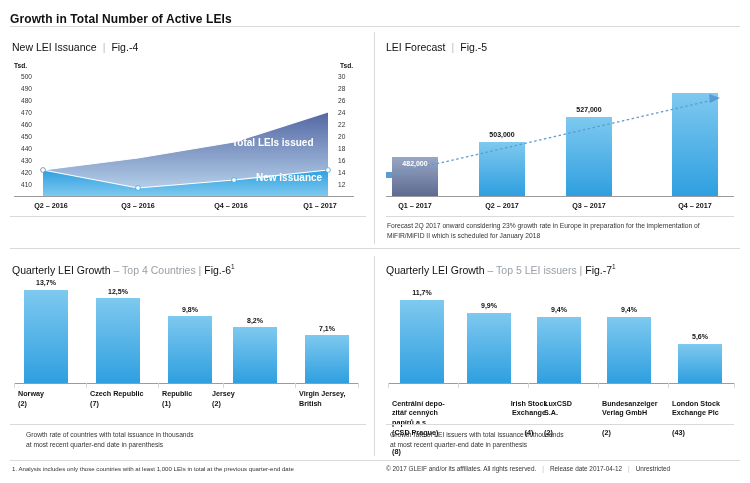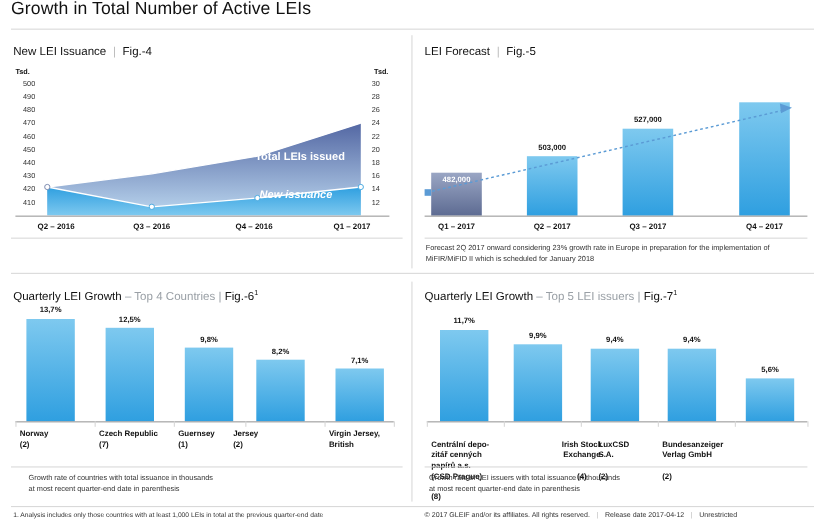--- a/index.html
+++ b/index.html
@@ -17,23 +17,23 @@
   }
   .page {
     position: relative;
     width: 750px;
     height: 483px;
   }
   
   .main-title {
     position: absolute;
     left: 10px;
-    top: 0;
-    font-size: 16px;
-    font-weight: normal;
+    top: 12px;
+    font-size: 12px;
+    font-weight: bold;
     color: #111;
     letter-spacing: 0.1px;
   }
   .hrule {
     position: absolute;
     background: #d9d9d9;
     height: 1px;
   }
   .vrule {
     position: absolute;
@@ -194,21 +194,21 @@
     <polyline points="5,98 100,86 196,70 290,40" fill="none" stroke="#ffffff" stroke-width="1.2"></polyline>
 
     <polyline points="5,98 100,116 196,108 290,98" fill="none" stroke="#ffffff" stroke-width="1.2"></polyline>
     <circle cx="5" cy="98" r="2.4" fill="#ffffff" stroke="#6f7fa8" stroke-width="0.8"></circle>
     <circle cx="100" cy="116" r="2.4" fill="#ffffff" stroke="#3aa3de" stroke-width="0.8"></circle>
     <circle cx="196" cy="108" r="2.4" fill="#ffffff" stroke="#3aa3de" stroke-width="0.8"></circle>
     <circle cx="290" cy="98" r="2.4" fill="#ffffff" stroke="#3aa3de" stroke-width="0.8"></circle>
   </svg>
 
   <div class="inchart-label" style="left:232px; top:137px;">Total LEIs issued</div>
-  <div class="inchart-label" style="left:236px; top:172px;font-style:italic;">New issuance</div>
+  <div class="inchart-label" style="left:256px; top:172px;">New issuance</div>
 
   <div class="baseline" style="left:14px; top:196px; width:340px;"></div>
 
   <div class="cat-label" style="left:18px; top:201px; width:66px;">Q2 – 2016</div>
   <div class="cat-label" style="left:105px; top:201px; width:66px;">Q3 – 2016</div>
   <div class="cat-label" style="left:198px; top:201px; width:66px;">Q4 – 2016</div>
   <div class="cat-label" style="left:287px; top:201px; width:66px;">Q1 – 2017</div>
 
   <div class="hrule" style="left:10px; top:216px; width:356px;"></div>
 
@@ -271,21 +271,21 @@
 
   <div class="cat-label" style="left:18px; top:389px; width:66px; text-align:left; line-height:1.35;">
     <span>Norway</span><br>
     <span>(2)</span>
   </div>
   <div class="cat-label" style="left:90px; top:389px; width:70px; text-align:left; line-height:1.35;">
     <span>Czech Republic</span><br>
     <span>(7)</span>
   </div>
   <div class="cat-label" style="left:162px; top:389px; width:66px; text-align:left; line-height:1.35;">
-    <span>Guernsey</span><br>
+    <span>Republic</span><br>
     <span>(1)</span>
   </div>
   <div class="cat-label" style="left:212px; top:389px; width:66px; text-align:left; line-height:1.35;">
     <span>Jersey</span><br>
     <span>(2)</span>
   </div>
   <div class="cat-label" style="left:299px; top:389px; width:66px; text-align:left; line-height:1.35;">
     <span>Virgin Jersey, British</span>
   </div>
 
@@ -334,20 +334,25 @@
   <div class="cat-label" style="left:532px; top:389px; width:64px; text-align:left; line-height:1.35; white-space:pre-line;margin-left:12px;">
     <span>LuxCSD
 S.A.</span><br>
     <span>(2)</span>
   </div>
   <div class="cat-label" style="left:602px; top:389px; width:70px; text-align:left; line-height:1.35; white-space:pre-line;">
     <span>Bundesanzeiger
 Verlag GmbH</span><br>
     <span>(2)</span>
   </div>
+  <div class="cat-label" style="left:672px; top:389px; width:68px; text-align:left; line-height:1.35; white-space:pre-line;">
+    <span>London Stock
+Exchange Plc</span><br>
+    <span>(43)</span>
+  </div>
 
   <div class="hrule" style="left:386px; top:424px; width:348px;"></div>
   <div class="note" style="left:390px; top:430px; width:330px; white-space:pre-line;">Growth rate of LEI issuers with total issuance in thousands
 at most recent quarter-end date in parenthesis</div>
 
   <div class="hrule" style="left:10px; top:460px; width:730px;"></div>
   <div class="footnote" style="left:12px; top:465px;">1. Analysis includes only those countries with at least 1,000 LEIs in total at the previous quarter-end date</div>
   <div class="copy" style="left:386px; top:465px;">
     <span>© 2017 GLEIF and/or its affiliates. All rights reserved.</span><span class="sep">|</span><span>Release date 2017-04-12</span><span class="sep">|</span><span>Unrestricted</span>
   </div>

